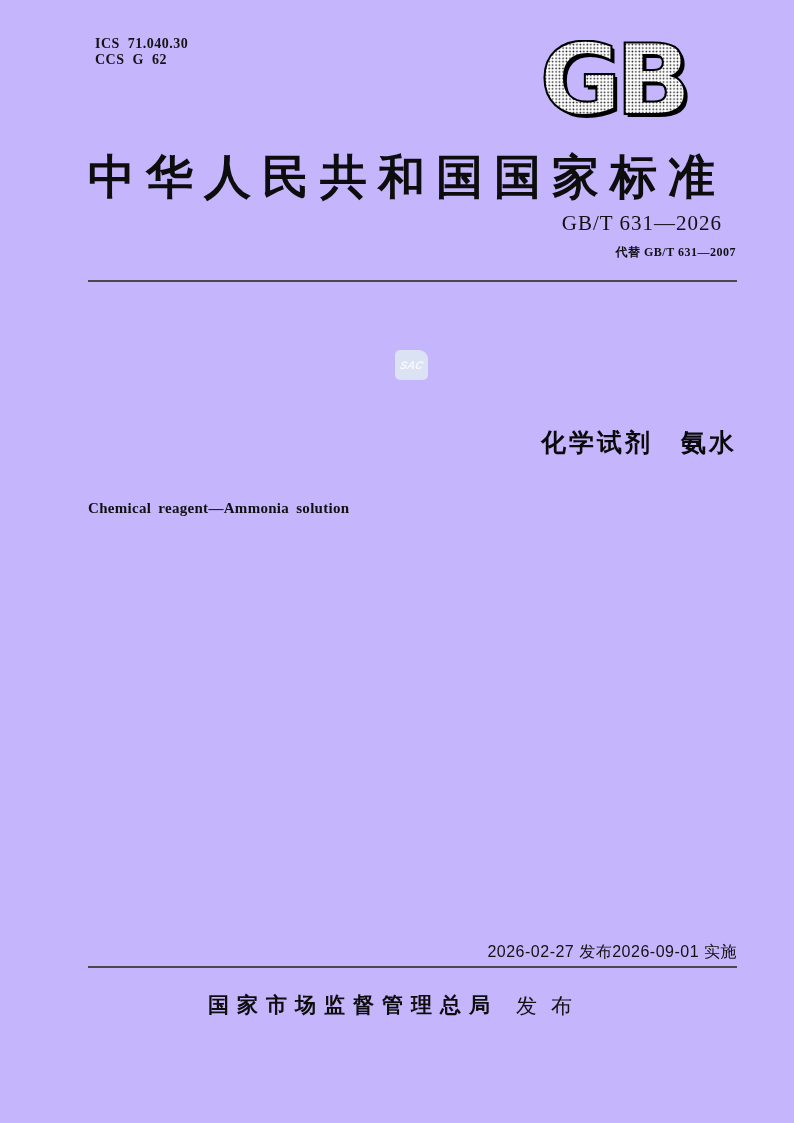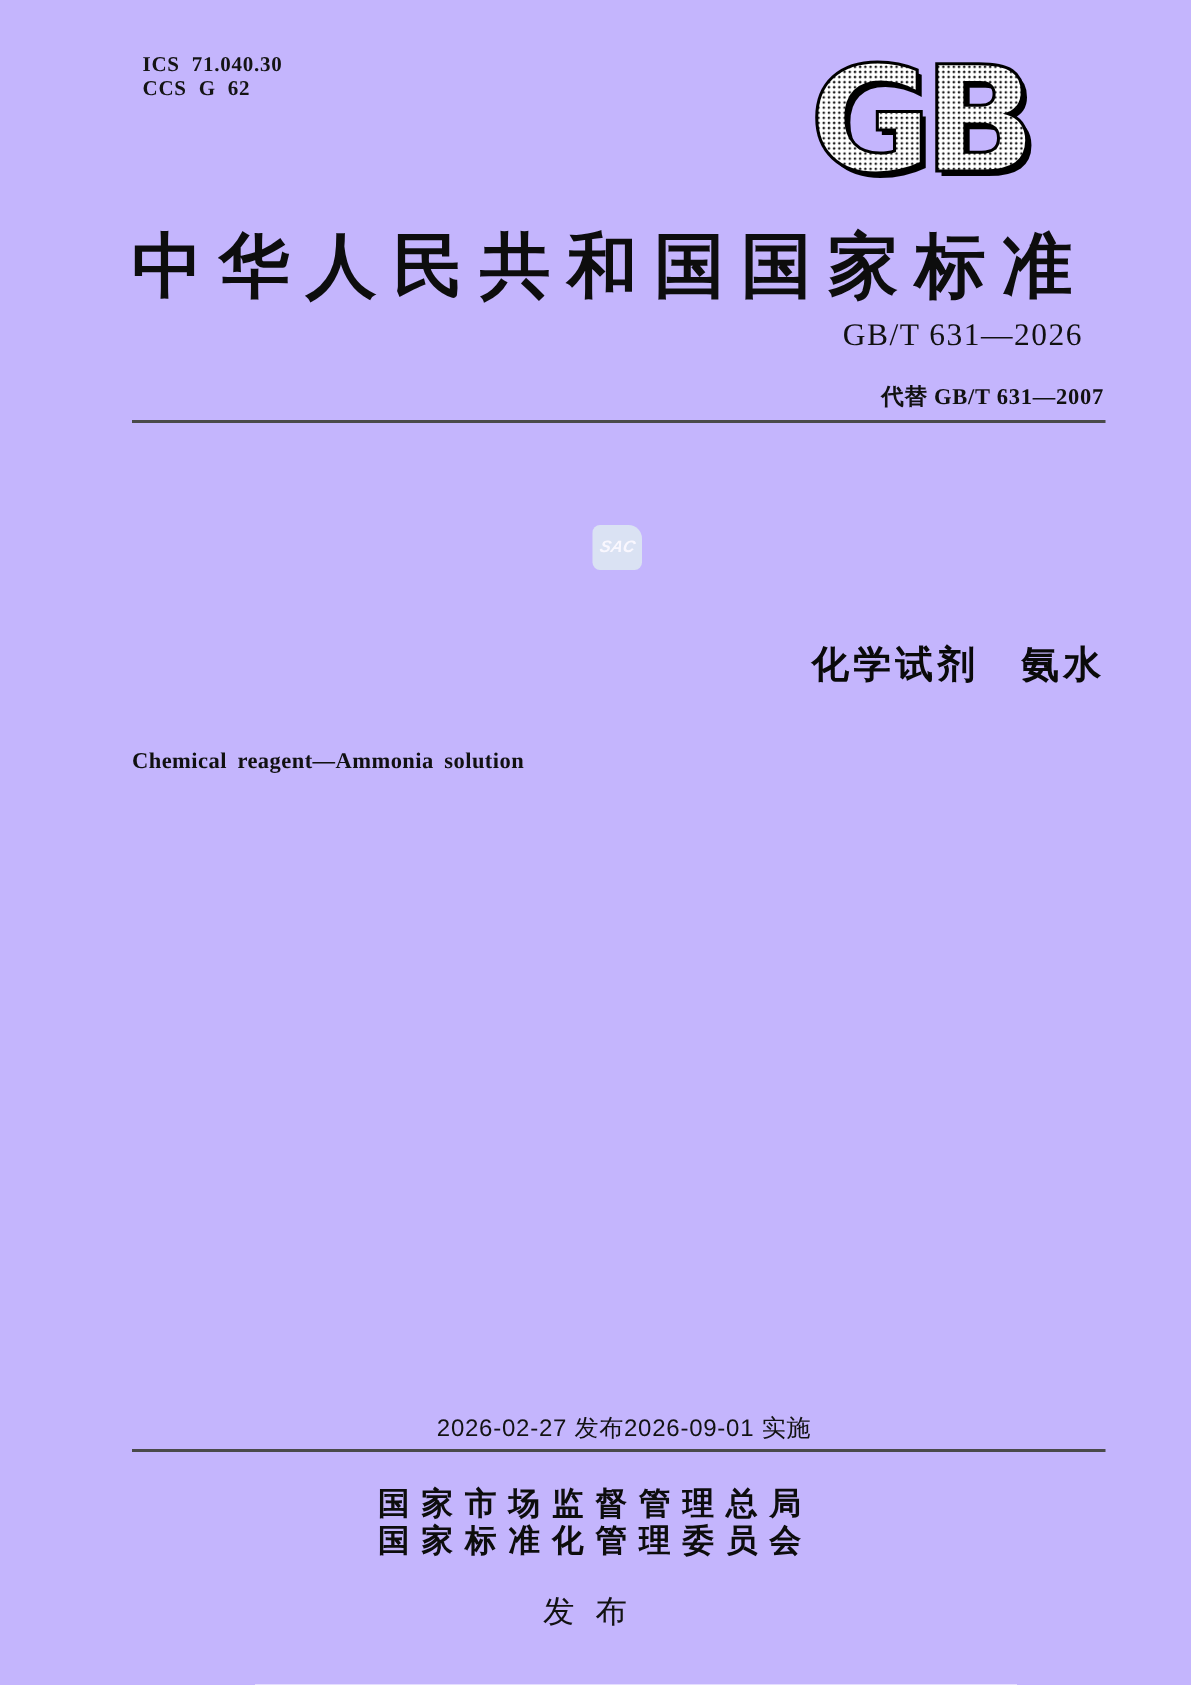--- a/index.html
+++ b/index.html
@@ -61,22 +61,22 @@
     font-family: "Liberation Serif", serif;
     color: #111;
   }
   .std-no {
     font-size: 21px;
     font-weight: normal;
     letter-spacing: 1px;
     margin-right: 14px;
   }
   .std-replaces {
-    margin-top: 19px;
-    font-size: 15px;
+    margin-top: 8px;
+    font-size: 12px;
     font-weight: 600;
     letter-spacing: 0.5px;
   }
 
   .rule {
     position: absolute;
     left: 88px;
     width: 649px;
     height: 2px;
     background: #4a4a4a;
@@ -134,38 +134,37 @@
     color: #111;
   }
 
   
   .dates-row {
     position: absolute;
     left: 95px;
     right: 57px;
     top: 942px;
     display: flex;
-    justify-content: center;
+    justify-content: flex-end;
     font-family: "Liberation Sans", sans-serif;
     font-size: 16px;
     letter-spacing: 0.5px;
     color: #121212;
   }
 
   
   .issuer-block {
     position: absolute;
     left: 0;
     top: 990px;
     width: 794px;
     display: flex;
     justify-content: center;
     align-items: center;
     gap: 18px;
-    flex-direction: column;
   }
   .issuer-lines {
     font-family: "Liberation Serif", serif;
     font-weight: bold;
     font-size: 21px;
     line-height: 25px;
     letter-spacing: 8px;
     white-space: nowrap;
     color: #0d0d0d;
   }
@@ -221,18 +220,17 @@
   <div class="dates-row">
     <span>2026-02-27 发布</span>
     <span>2026-09-01 实施</span>
   </div>
 
   <div class="rule rule-bottom"></div>
 
   <div class="issuer-block">
     <div class="issuer-lines">
       <div>国家市场监督管理总局</div>
-      <div>国家标准化管理委员会</div>
     </div>
     <div class="publish-label">发布</div>
   </div>
 
 </div>
 
 </body></html>

